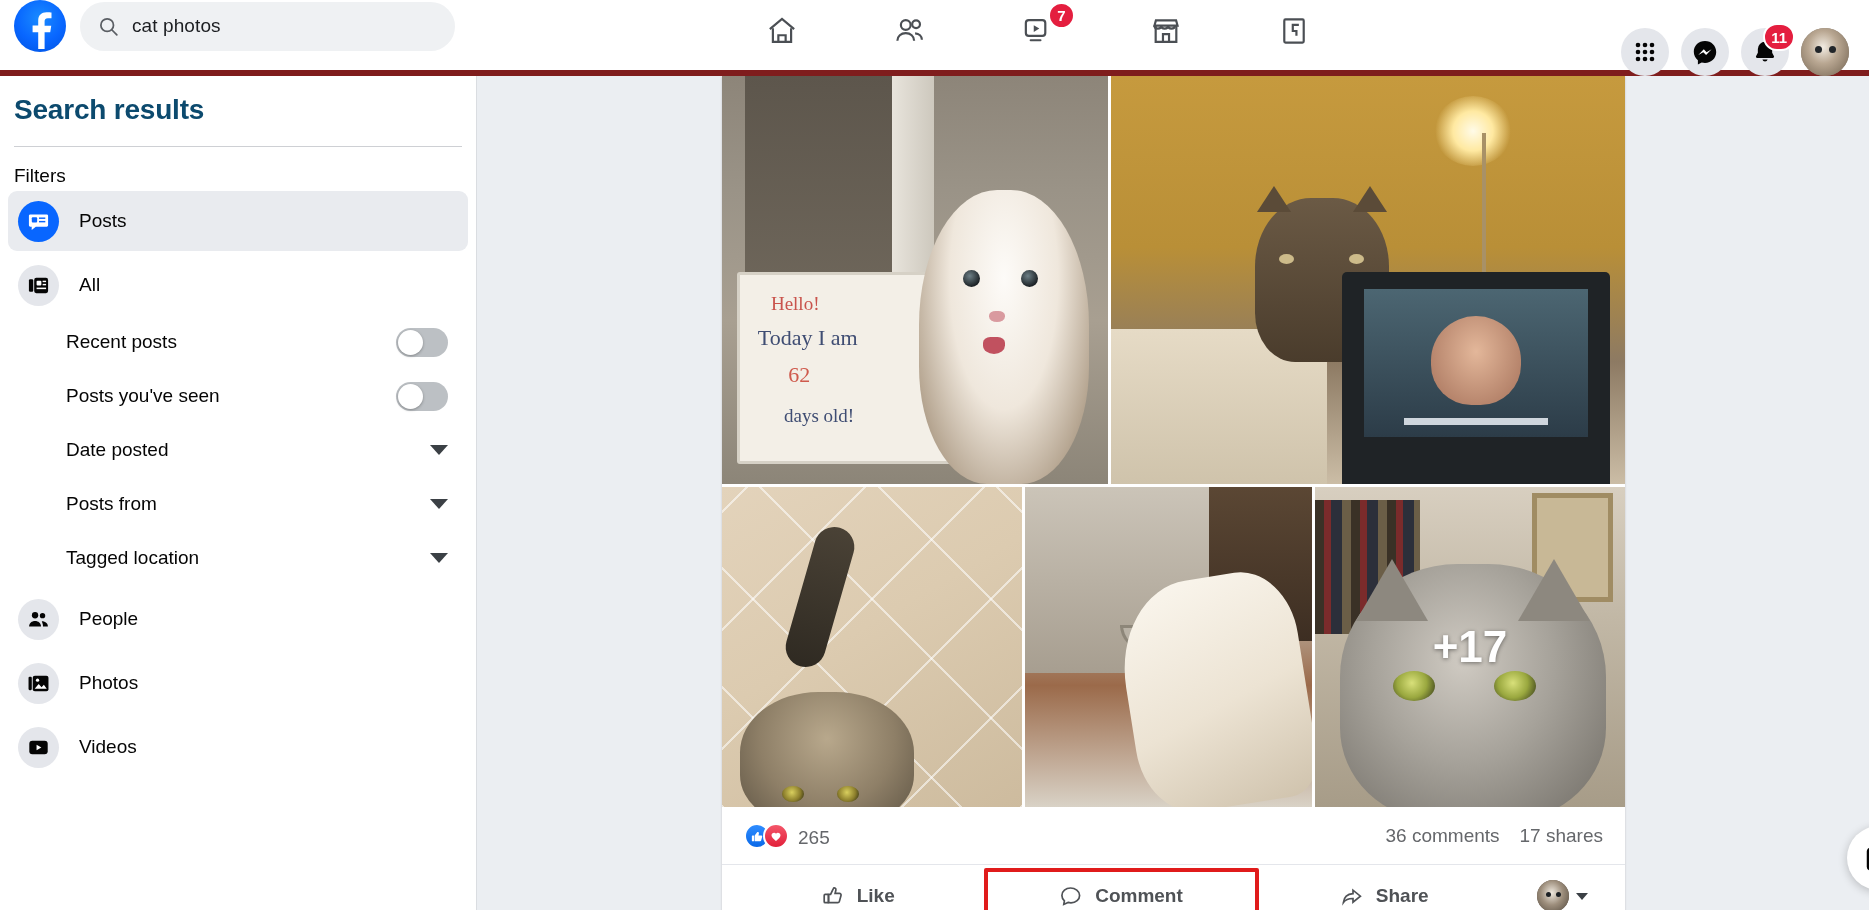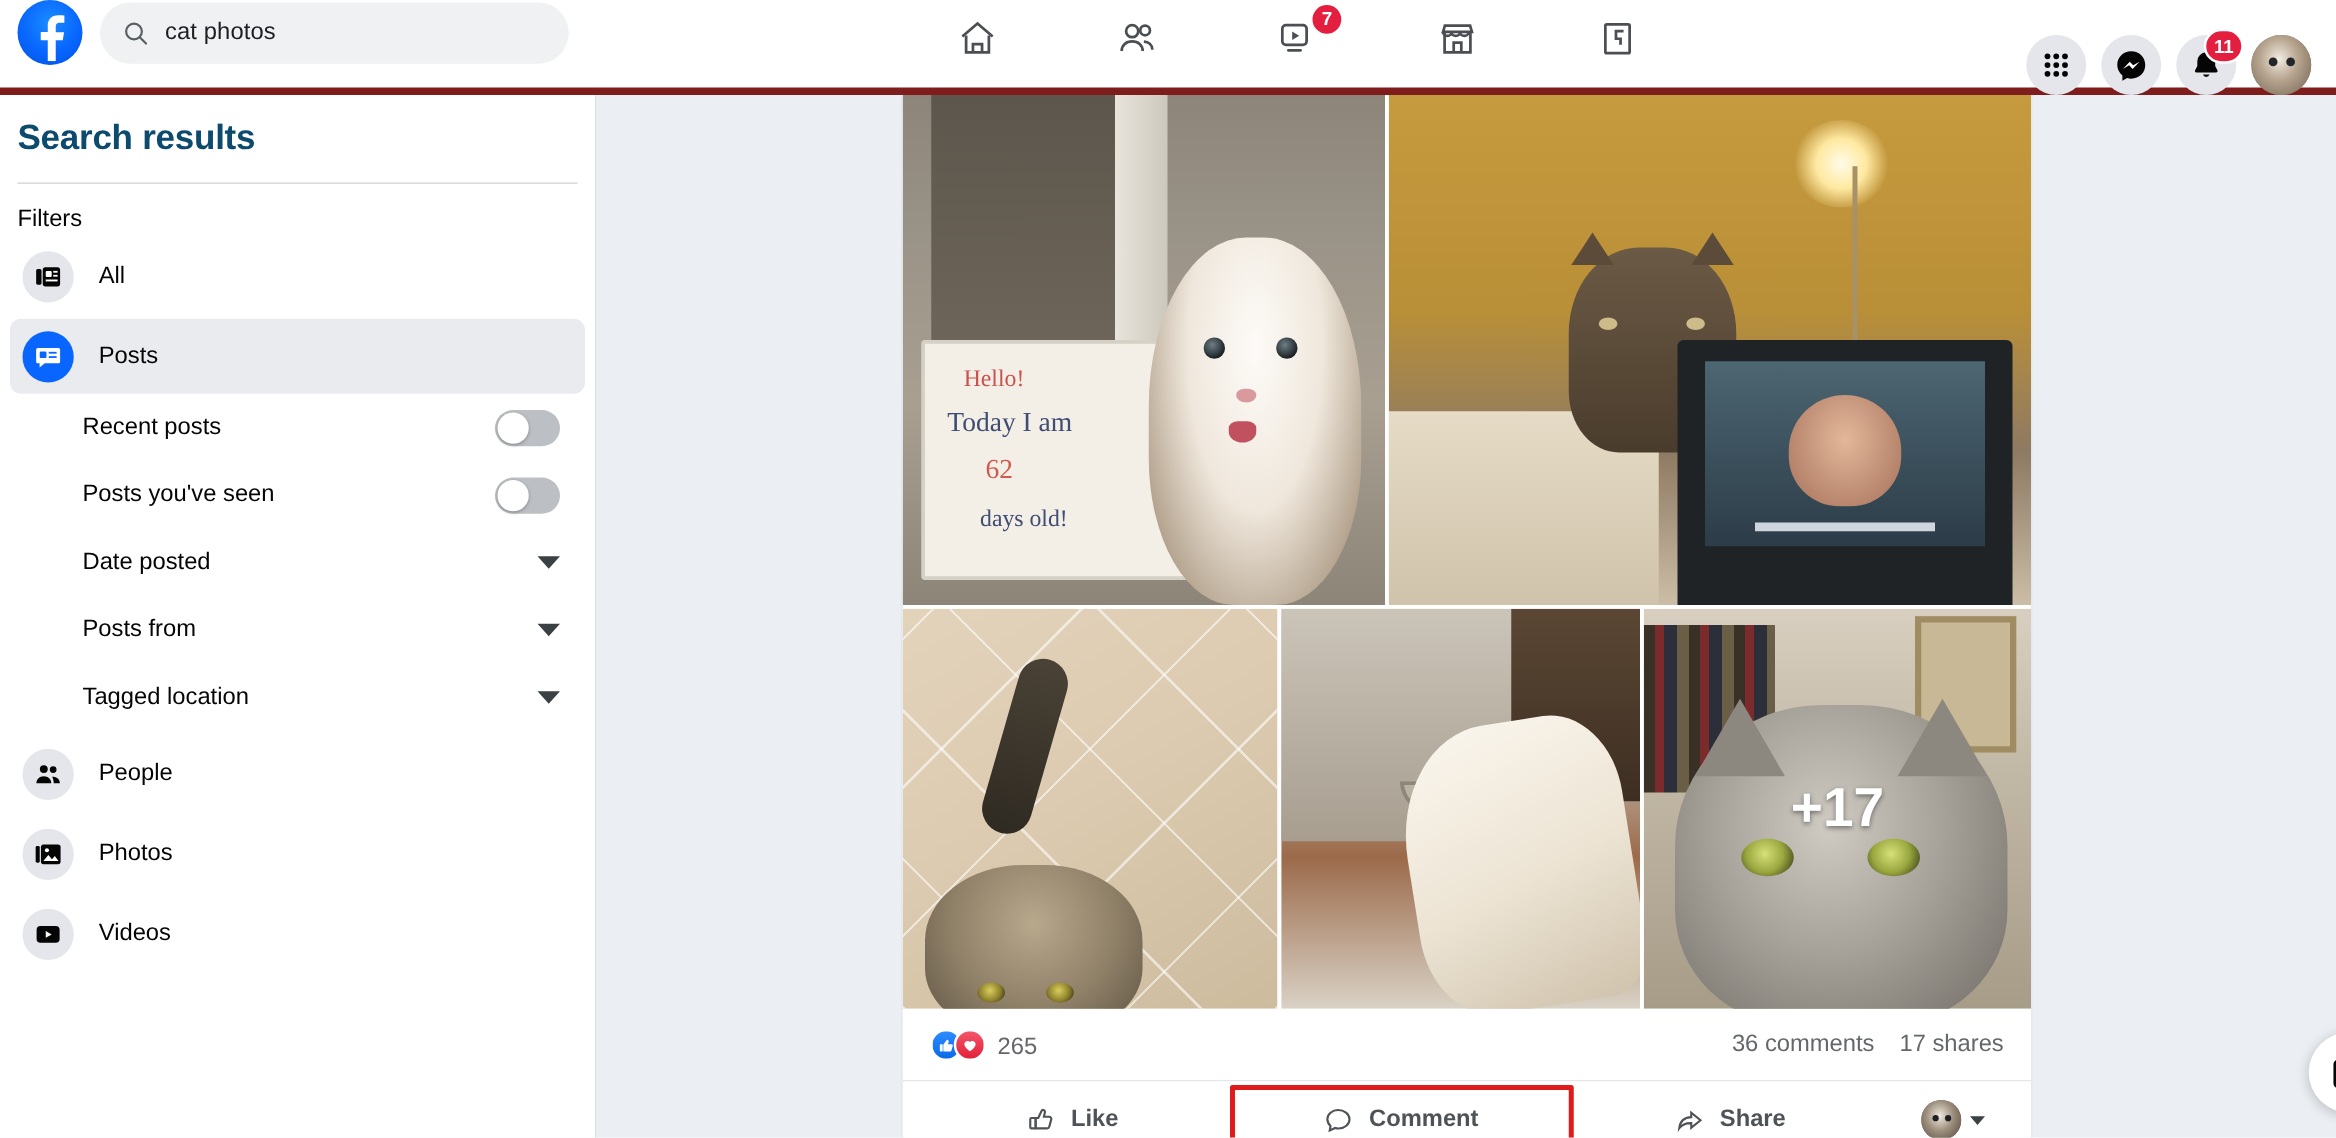--- a/index.html
+++ b/index.html
@@ -326,44 +326,44 @@
         <div style="position:absolute;left:58%;top:38%;width:7px;height:7px;border-radius:50%;background:#22262a;"></div>
       </div>
     </div>
   </div>
 
   <div class="sidebar">
     <div class="side-title">Search results</div>
     <div class="side-sep"></div>
     <div class="filters-label">Filters</div>
 
+    <div class="side-item selected">
+      <span class="side-ico blue">
+        <svg width="23" height="23" viewBox="0 0 24 24" fill="#ffffff">
+          <path d="M3.4 4.6h17.2c.8 0 1.4.6 1.4 1.4v10c0 .8-.6 1.4-1.4 1.4H9.2l-4.3 3.4v-3.4H3.4c-.8 0-1.4-.6-1.4-1.4V6c0-.8.6-1.4 1.4-1.4z"></path>
+          <rect x="5" y="7.6" width="5.6" height="5.4" rx="1" fill="#0866ff"></rect>
+          <rect x="12.5" y="7.8" width="6.6" height="1.5" fill="#0866ff"></rect>
+          <rect x="12.5" y="11.4" width="6.6" height="1.5" fill="#0866ff"></rect>
+        </svg>
+      </span>
+      <span class="side-label">Posts</span>
+    </div>
+
     <div class="side-item">
       <span class="side-ico">
         <svg width="23" height="23" viewBox="0 0 24 24" fill="#050505">
           <rect x="2" y="5.5" width="4.5" height="13" rx="1.3"></rect>
           <rect x="7.5" y="4" width="14.5" height="16" rx="2.2"></rect>
           <rect x="10" y="7" width="5" height="5" rx="1" fill="#fff"></rect>
           <rect x="16.3" y="7" width="3.6" height="1.5" fill="#fff"></rect>
           <rect x="16.3" y="10.3" width="3.6" height="1.5" fill="#fff"></rect>
           <rect x="10" y="14.2" width="9.9" height="1.6" fill="#fff"></rect>
         </svg>
       </span>
       <span class="side-label">All</span>
-    </div>
-
-    <div class="side-item selected">
-      <span class="side-ico blue">
-        <svg width="23" height="23" viewBox="0 0 24 24" fill="#ffffff">
-          <path d="M3.4 4.6h17.2c.8 0 1.4.6 1.4 1.4v10c0 .8-.6 1.4-1.4 1.4H9.2l-4.3 3.4v-3.4H3.4c-.8 0-1.4-.6-1.4-1.4V6c0-.8.6-1.4 1.4-1.4z"></path>
-          <rect x="5" y="7.6" width="5.6" height="5.4" rx="1" fill="#0866ff"></rect>
-          <rect x="12.5" y="7.8" width="6.6" height="1.5" fill="#0866ff"></rect>
-          <rect x="12.5" y="11.4" width="6.6" height="1.5" fill="#0866ff"></rect>
-        </svg>
-      </span>
-      <span class="side-label">Posts</span>
     </div>
 
     <div class="sub-row">
       <span class="sub-label">Recent posts</span>
       <span class="toggle">
           <span class="knob"></span>
         </span>
     </div>
     <div class="sub-row">
       <span class="sub-label">Posts you've seen</span>

